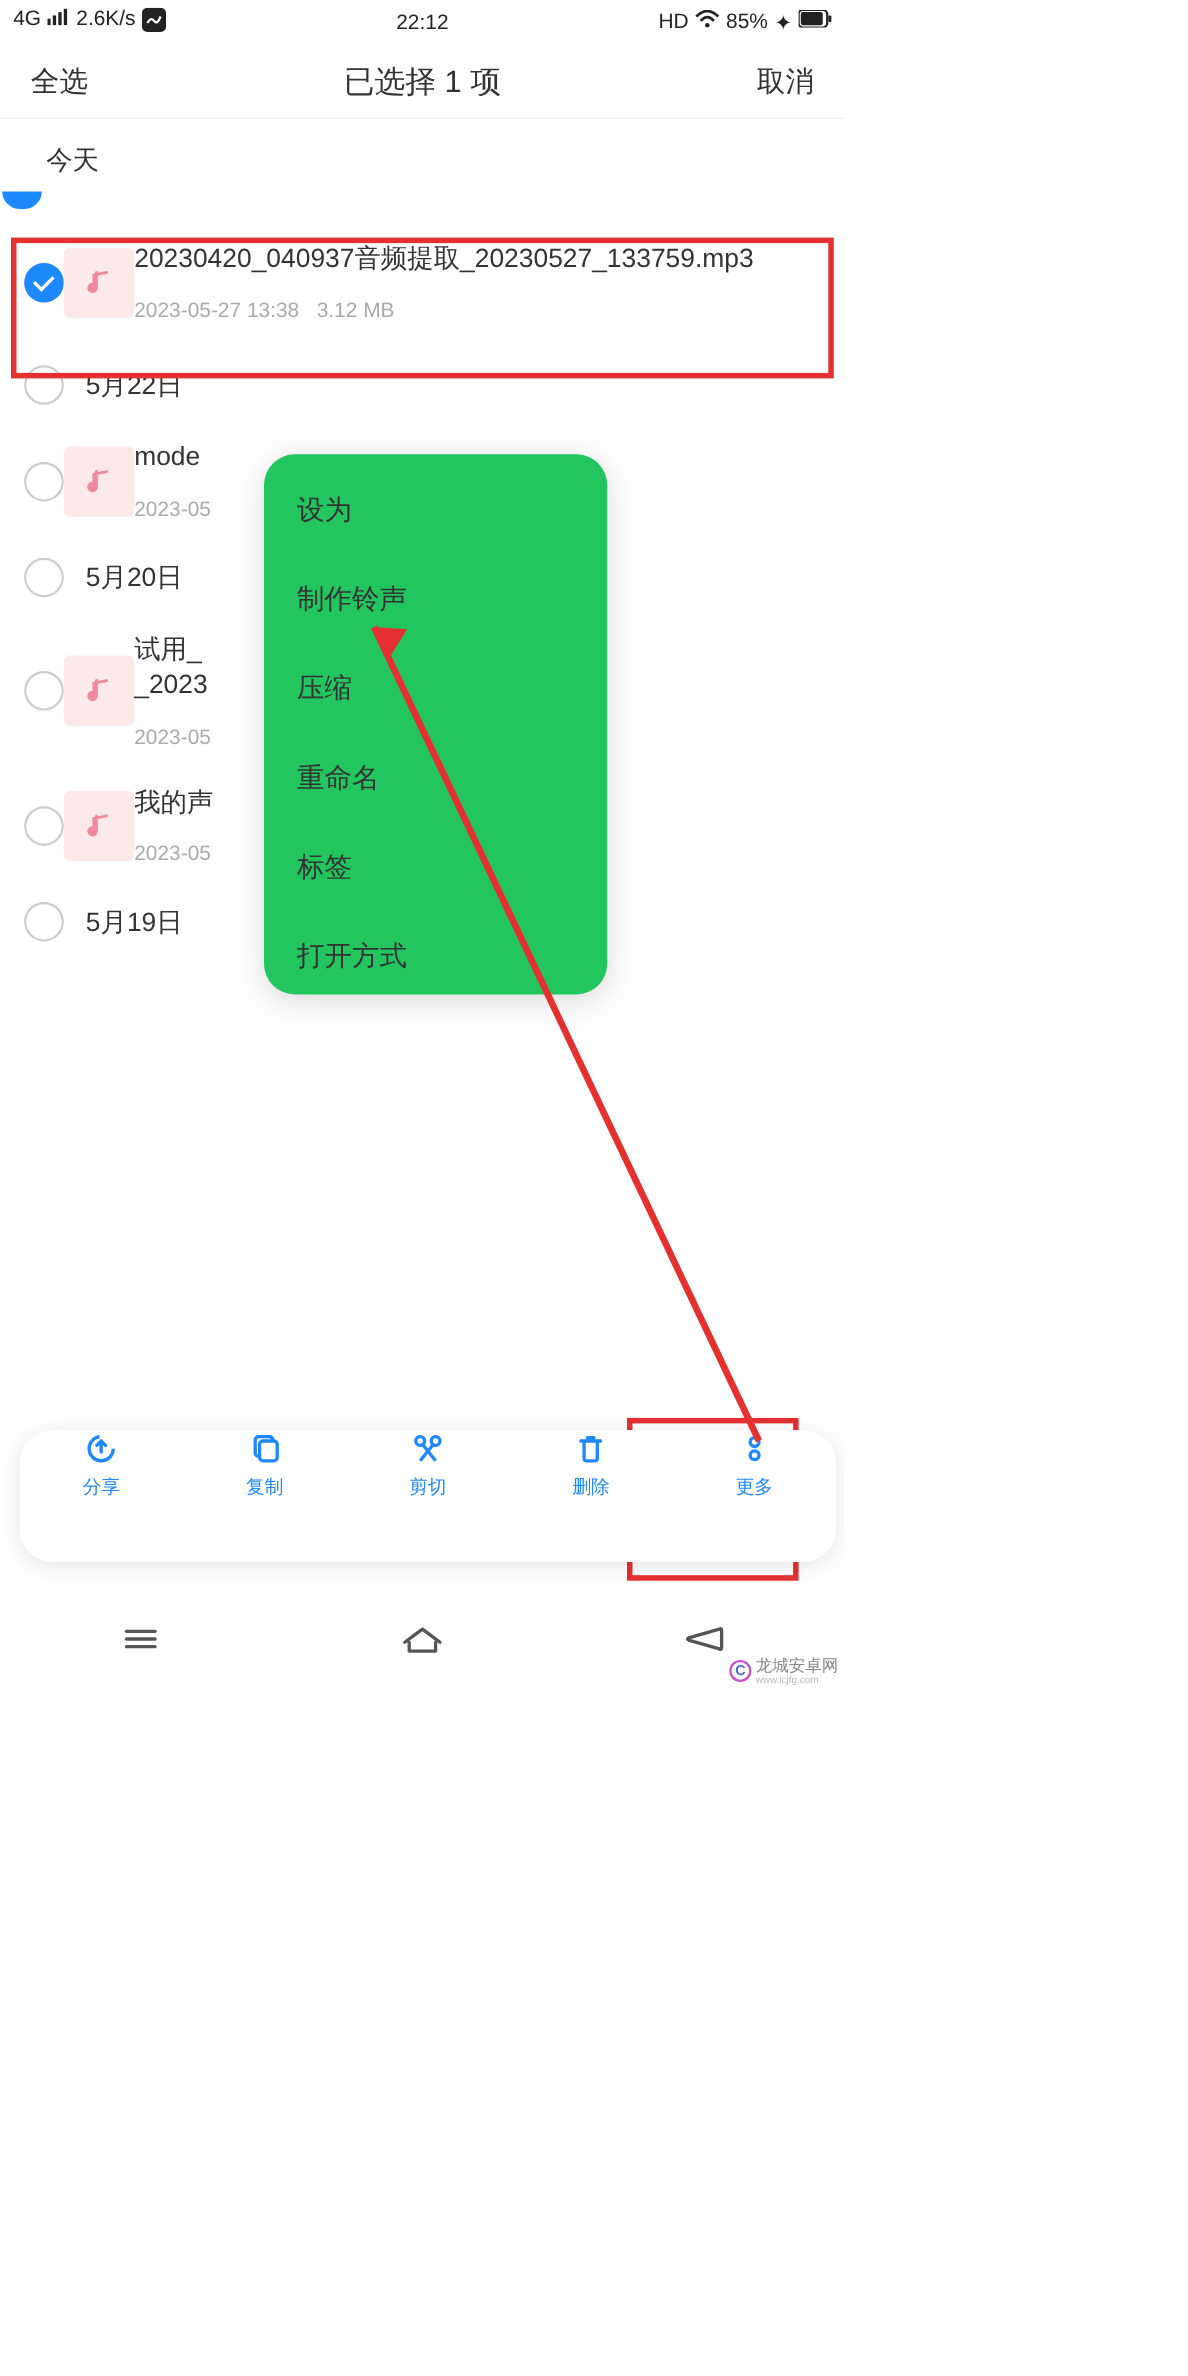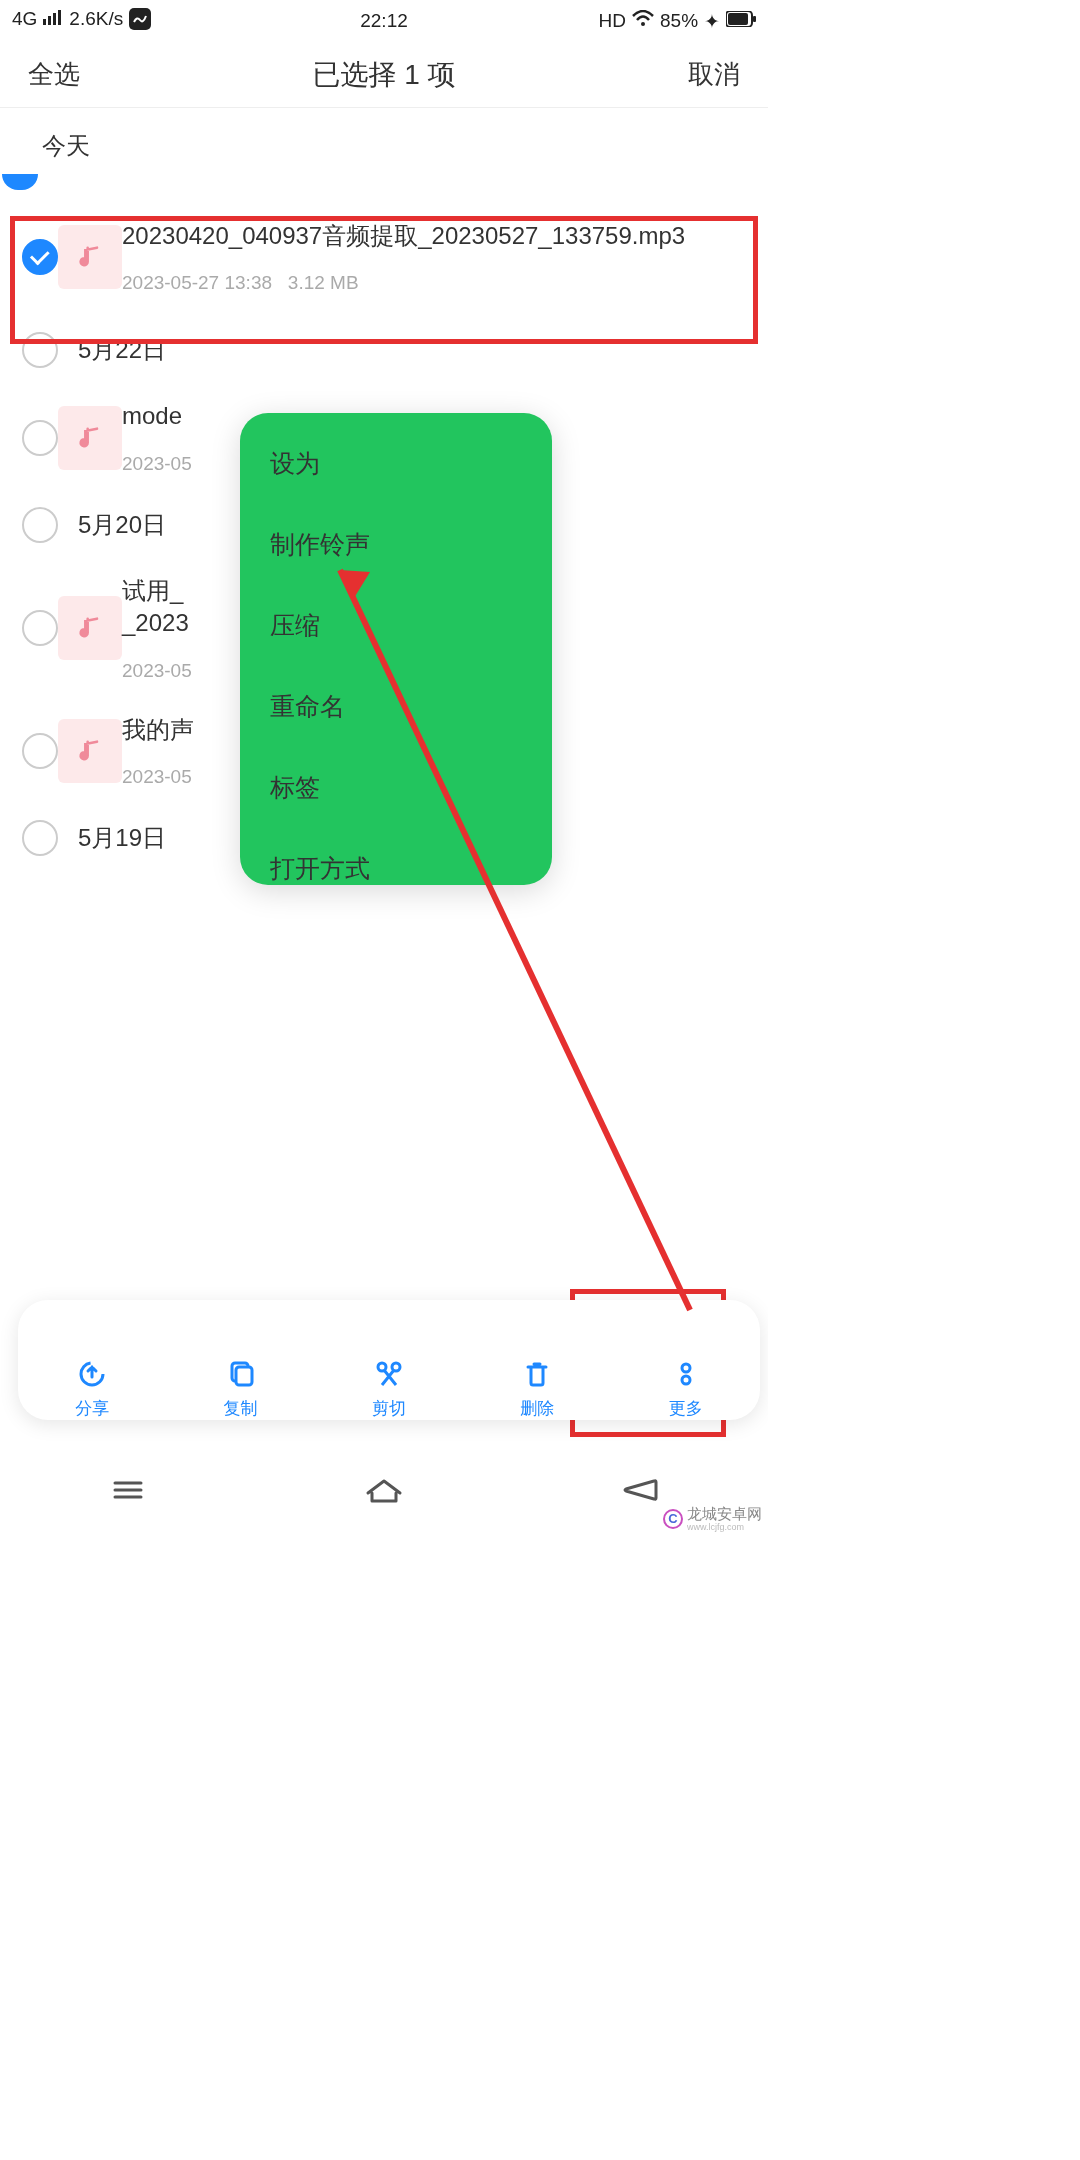--- a/index.html
+++ b/index.html
@@ -37,27 +37,27 @@
   .group-label { font-size: 24px; color: #333; font-weight: 500; }
 
   
   .red-box { border: 5px solid #e53030; position: absolute; pointer-events: none; }
   .red-box.file { left: 10px; right: 10px; top: 216px; height: 128px; }
   .red-box.more { left: 570px; top: 1289px; width: 156px; height: 148px; }
 
   
   .popup { position: absolute; left: 240px; top: 413px; width: 312px; background: #22c55e; border-radius: 28px; box-shadow: 0 6px 30px rgba(0,0,0,.15); padding: 10px 0 0 0; overflow: hidden; z-index: 5; }
   .popup-item { padding: 24px 30px; font-size: 25px; color: #333; }
-  .popup-item.cut { padding-bottom: 0; font-family: Liberation Mono, monospace; }
+  .popup-item.cut { padding-bottom: 19px; font-family: Liberation Mono, monospace; }
 
   
   .arrow { position: absolute; left: 320px; top: 550px; width: 390px; height: 770px; pointer-events: none; z-index: 6; }
 
   
-  .action-bar { position: absolute; left: 18px; right: 8px; top: 1300px; height: 120px; background: #fff; border-radius: 30px; box-shadow: 0 4px 20px rgba(0,0,0,.1); display: flex; align-items: flex-end; justify-content: space-around; z-index: 2; }
+  .action-bar { position: absolute; left: 18px; right: 8px; top: 1300px; height: 120px; background: #fff; border-radius: 30px; box-shadow: 0 4px 20px rgba(0,0,0,.1); display: flex; align-items: flex-start; justify-content: space-around; z-index: 2; }
   .action { display: flex; flex-direction: column; align-items: center; gap: 6px; color: #1e88ff; }
   .action .ic { width: 34px; height: 34px; display: flex; align-items: center; justify-content: center; }
   .action .lbl { font-size: 17px; }
 
   
   .navbar { position: absolute; bottom: 18px; left: 0; right: 0; height: 56px; display: flex; align-items: center; justify-content: space-around; }
   .navbar .nav-ic { width: 46px; height: 30px; display: flex; align-items: center; justify-content: center; }
 
   
   .watermark { position: absolute; right: 6px; bottom: 4px; font-size: 15px; color: #888; display: flex; align-items: center; gap: 4px; z-index: 10; }

